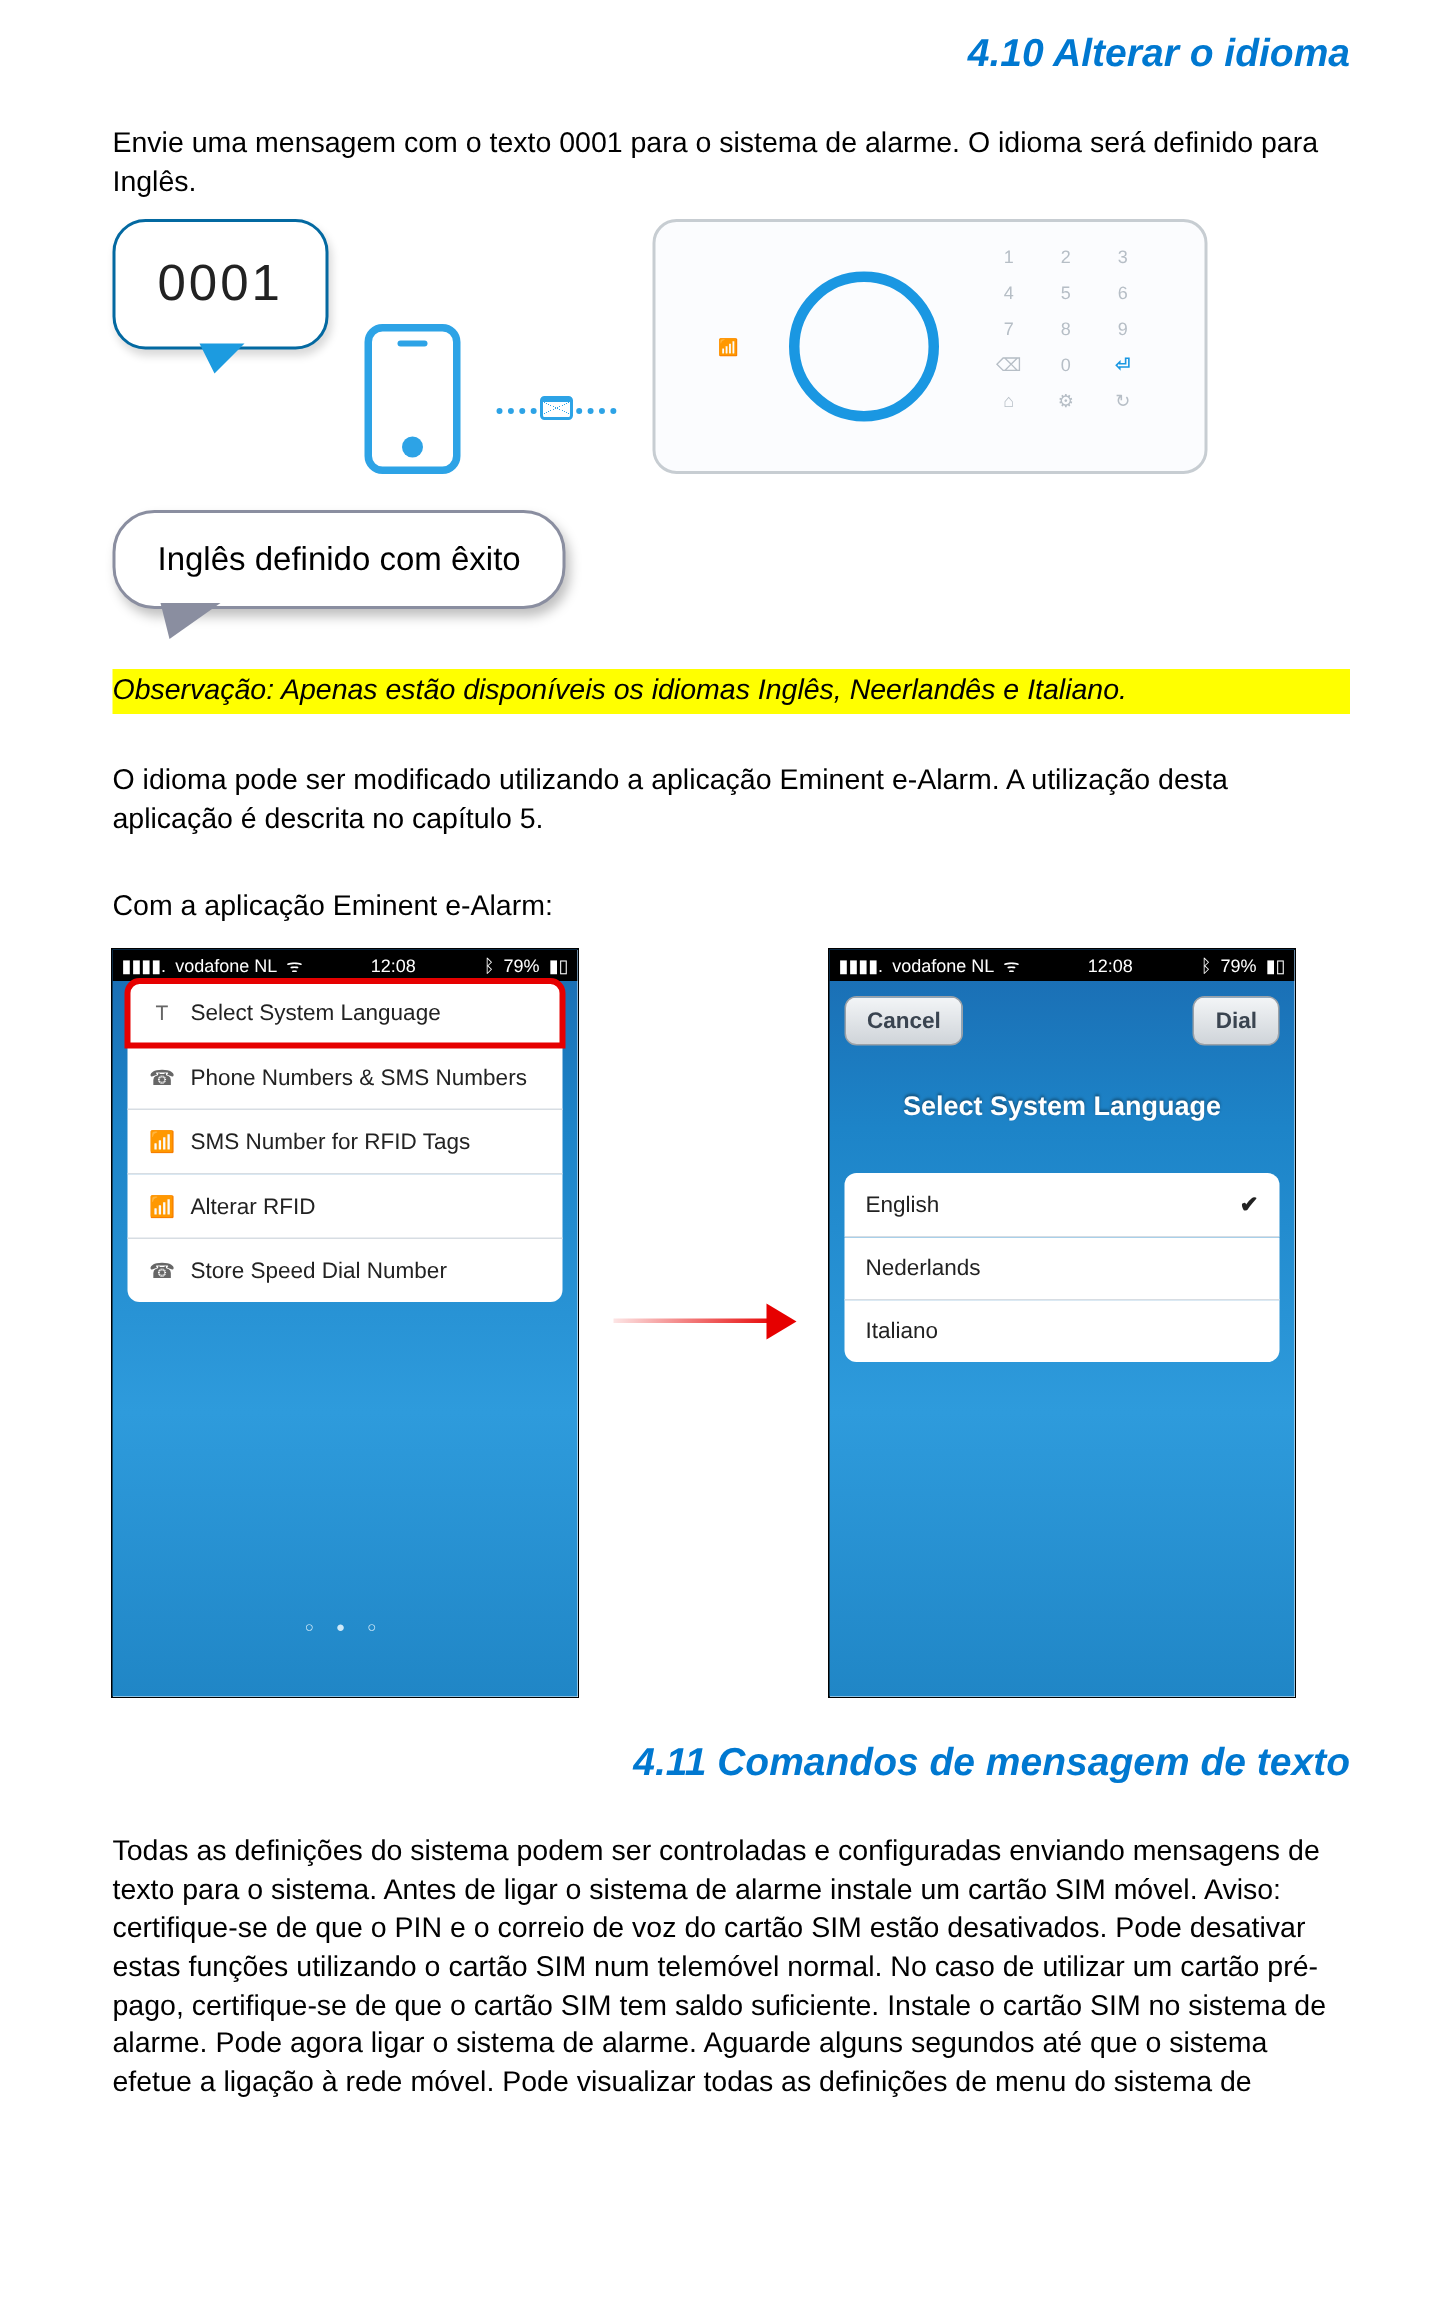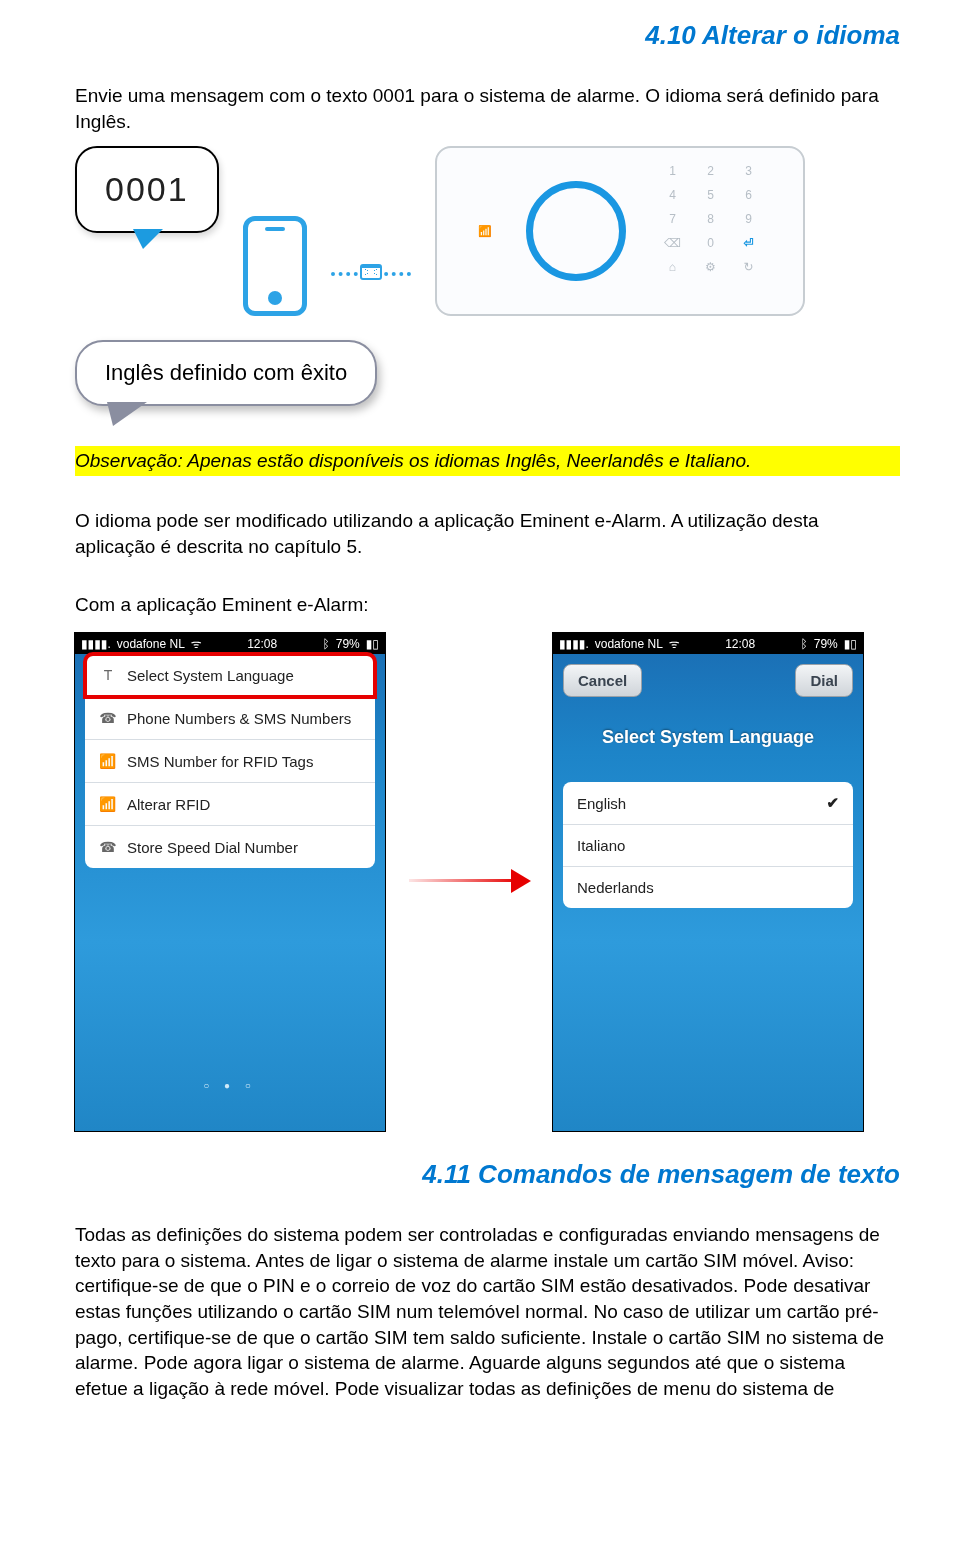--- a/index.html
+++ b/index.html
@@ -26,21 +26,21 @@
   }
   .diagram-row {
     display: flex;
     align-items: flex-start;
     gap: 24px;
     margin: 10px 0 24px 0;
   }
   .speech-bubble {
     position: relative;
     background: #fff;
-    border: 2px solid #000000;
+    border: 2px solid #0369a1;
     border-radius: 22px;
     padding: 22px 28px;
     font-size: 34px;
     letter-spacing: 2px;
     color: #222;
     box-shadow: 2px 4px 6px rgba(0,0,0,.15);
   }
   .speech-bubble::after {
     content: "";
     position: absolute;
@@ -358,23 +358,23 @@
       <div class="nav-btn">Cancel</div>
       <div class="nav-btn">Dial</div>
     </div>
     <div class="section-title">Select System Language</div>
     <div class="list">
       <div class="list-item lang-item">
         <span>English</span>
         <span class="check">✔</span>
       </div>
       <div class="list-item lang-item">
+        <span>Nederlands</span>
+      </div>
+      <div class="list-item lang-item">
         <span>Italiano</span>
-      </div>
-      <div class="list-item lang-item">
-        <span>Nederlands</span>
       </div>
     </div>
   </div>
 </div>
 
 <h2 class="h2">4.11 Comandos de mensagem de texto</h2>
 <p class="p">Todas as definições do sistema podem ser controladas e configuradas enviando mensagens de texto para o sistema. Antes de ligar o sistema de alarme instale um cartão SIM móvel. Aviso: certifique-se de que o PIN e o correio de voz do cartão SIM estão desativados. Pode desativar estas funções utilizando o cartão SIM num telemóvel normal. No caso de utilizar um cartão pré-pago, certifique-se de que o cartão SIM tem saldo suficiente. Instale o cartão SIM no sistema de alarme. Pode agora ligar o sistema de alarme. Aguarde alguns segundos até que o sistema efetue a ligação à rede móvel. Pode visualizar todas as definições de menu do sistema de</p>
 
 </body></html>

